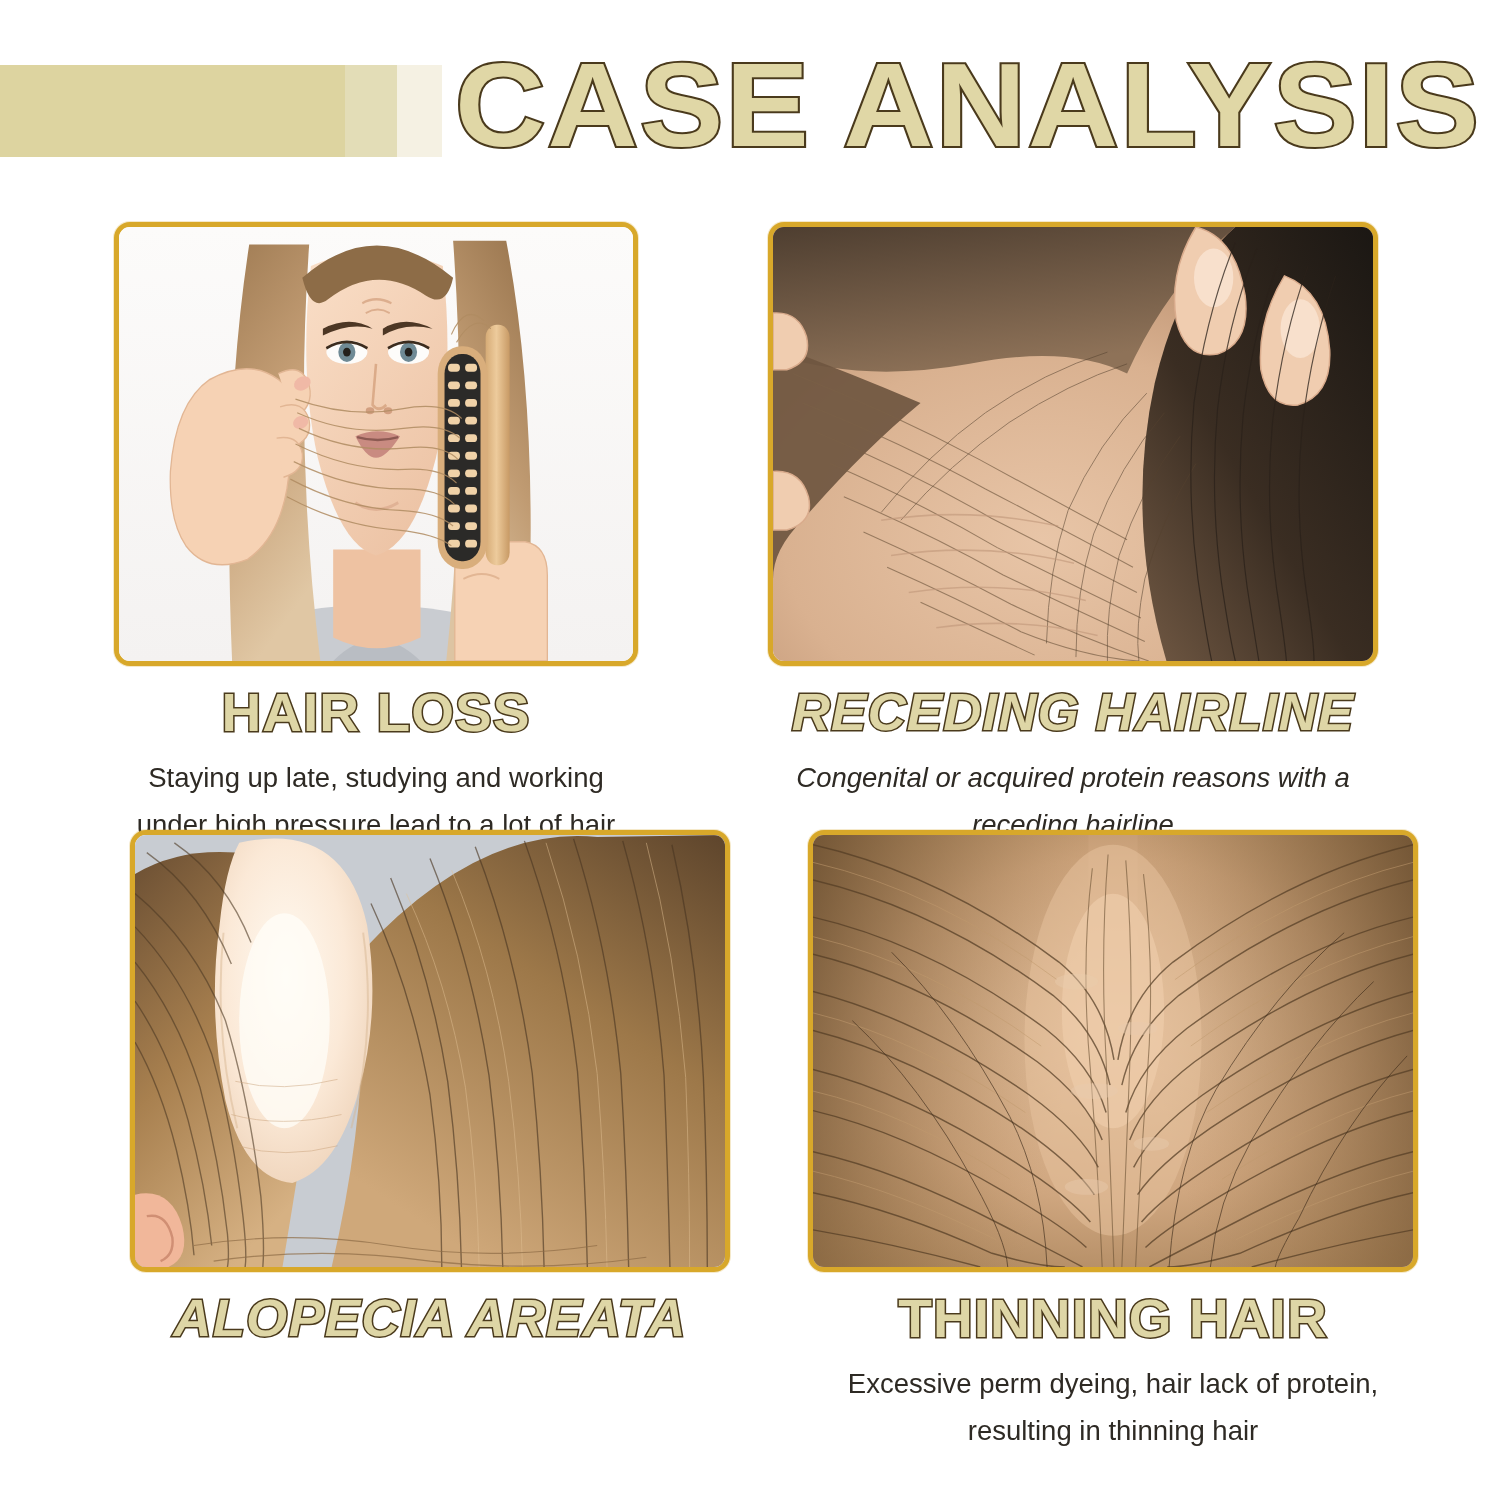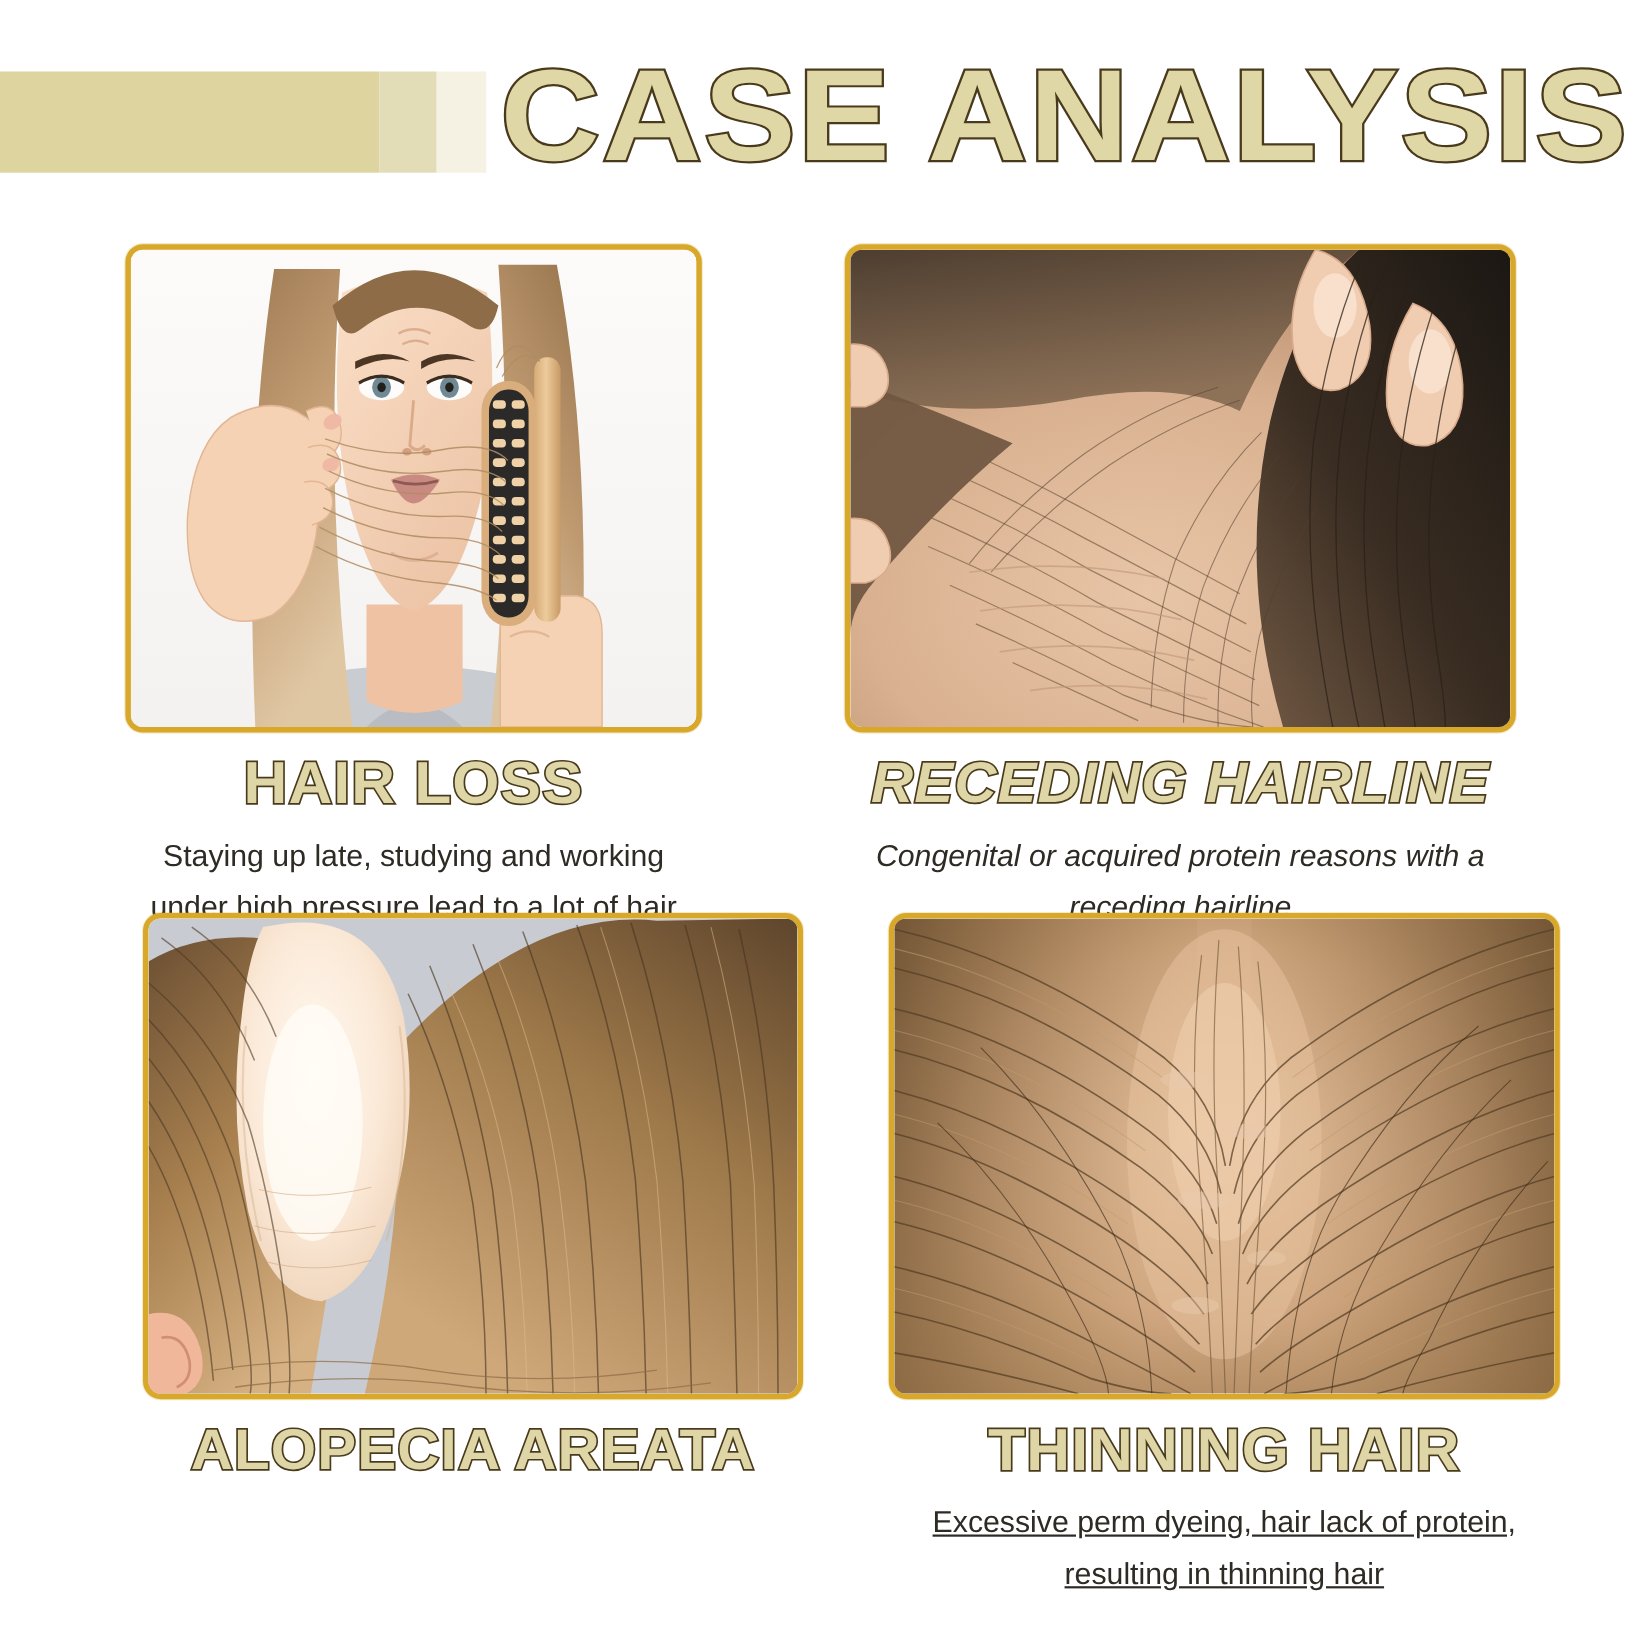--- a/index.html
+++ b/index.html
@@ -51,21 +51,21 @@
     -webkit-text-stroke: 4px #4A3A1C;
     paint-order: stroke fill;
   }
 
   
   .card {
     position: absolute;
   }
   .card-a { left: 114px; top: 222px; width: 524px; }
   .card-b { left: 768px; top: 222px; width: 610px; font-style: italic; }
-  .card-c { left: 130px; top: 830px; width: 600px; }
+  .card-c { left: 130px; top: 830px; width: 600px; font-style: italic; }
   .card-d { left: 768px; top: 830px; width: 610px; margin-left: 40px; }
 
   .photo-frame {
     width: 100%;
     height: 444px;
     border: 5px solid #D8A82A;
     border-radius: 16px;
     overflow: hidden;
     background: #ffffff;
     box-shadow: 0 0 0 1px rgba(216,168,42,0.25);
@@ -94,21 +94,21 @@
 
   .card-desc {
     margin-top: 12px;
     text-align: center;
     font-family: "Liberation Sans", sans-serif;
     font-size: 27.5px;
     line-height: 47px;
     color: #2E2A24;
     padding: 0 6px;
   }
-  .card-d .card-desc { padding: 0 0px; text-decoration: underline; }
+  .card-d .card-desc { padding: 0 0px; }
 </style>
 </head>
 <body>
 
 <div id="page">
 
   <div class="header-band">
     <div class="band-seg-1"></div>
     <div class="band-seg-2"></div>
     <div class="band-seg-3"></div>

